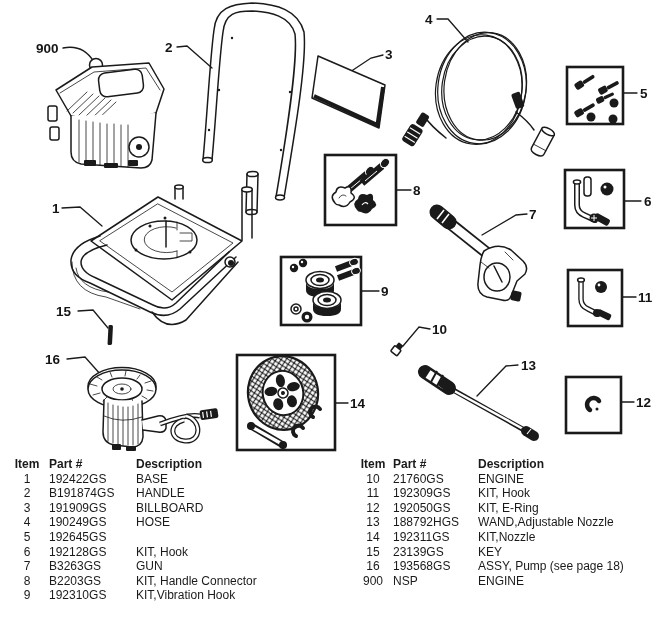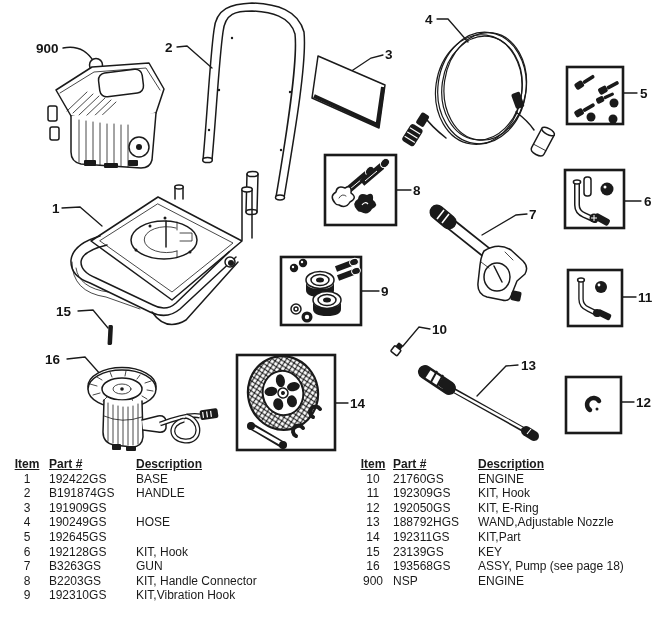--- a/index.html
+++ b/index.html
@@ -13,21 +13,21 @@
   .blk{fill:#1a1a1a;stroke:none;}
   .leader{stroke:#1a1a1a;stroke-width:1.3;fill:none;stroke-linecap:round;}
   .pbox{fill:#fff;stroke:#1a1a1a;stroke-width:2.6;}
   .tables{position:absolute;left:0;top:457px;width:657px;height:158px;font-size:12px;}
   .ptable{position:absolute;top:0;}
   .ptable-left{left:8px;width:340px;}
   .ptable-right{left:356px;width:300px;}
   .tr{display:grid;grid-template-columns:38px 84px auto;column-gap:3px;line-height:14.6px;}
   .ptable-right .tr{grid-template-columns:34px 82px auto;}
   .c-item{text-align:center;}
-  .th{font-weight:700;text-decoration:underline;}
+  .th{font-weight:700;}
 </style>
 </head>
 <body>
 
 <div class="page">
 
   <svg width="657" height="455" viewBox="0 0 657 455">
     <defs>
       <pattern id="xh" width="6" height="6" patternUnits="userSpaceOnUse">
         <path d="M0,0 L6,6 M6,0 L0,6" stroke="#1a1a1a" stroke-width="1.1"></path>
@@ -343,20 +343,21 @@
         <span class="c-desc">BASE</span>
       </div>
       <div class="tr">
         <span class="c-item">2</span>
         <span class="c-part">B191874GS</span>
         <span class="c-desc">HANDLE</span>
       </div>
       <div class="tr">
         <span class="c-item">3</span>
         <span class="c-part">191909GS</span>
+        <span class="c-desc">BILLBOARD</span>
       </div>
       <div class="tr">
         <span class="c-item">4</span>
         <span class="c-part">190249GS</span>
         <span class="c-desc">HOSE</span>
       </div>
       <div class="tr">
         <span class="c-item">5</span>
         <span class="c-part">192645GS</span>
       </div>
@@ -404,21 +405,21 @@
         <span class="c-desc">KIT, E-Ring</span>
       </div>
       <div class="tr">
         <span class="c-item">13</span>
         <span class="c-part">188792HGS</span>
         <span class="c-desc">WAND,Adjustable Nozzle</span>
       </div>
       <div class="tr">
         <span class="c-item">14</span>
         <span class="c-part">192311GS</span>
-        <span class="c-desc">KIT,Part</span>
+        <span class="c-desc">KIT,Nozzle</span>
       </div>
       <div class="tr">
         <span class="c-item">15</span>
         <span class="c-part">23139GS</span>
         <span class="c-desc">KEY</span>
       </div>
       <div class="tr">
         <span class="c-item">16</span>
         <span class="c-part">193568GS</span>
         <span class="c-desc">ASSY, Pump (see page 18)</span>

